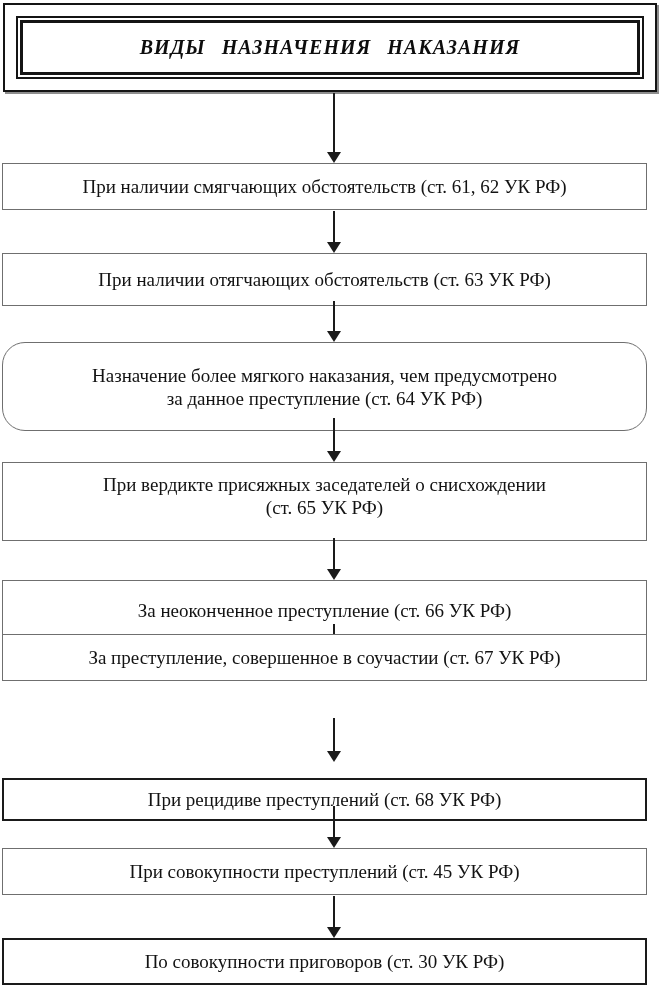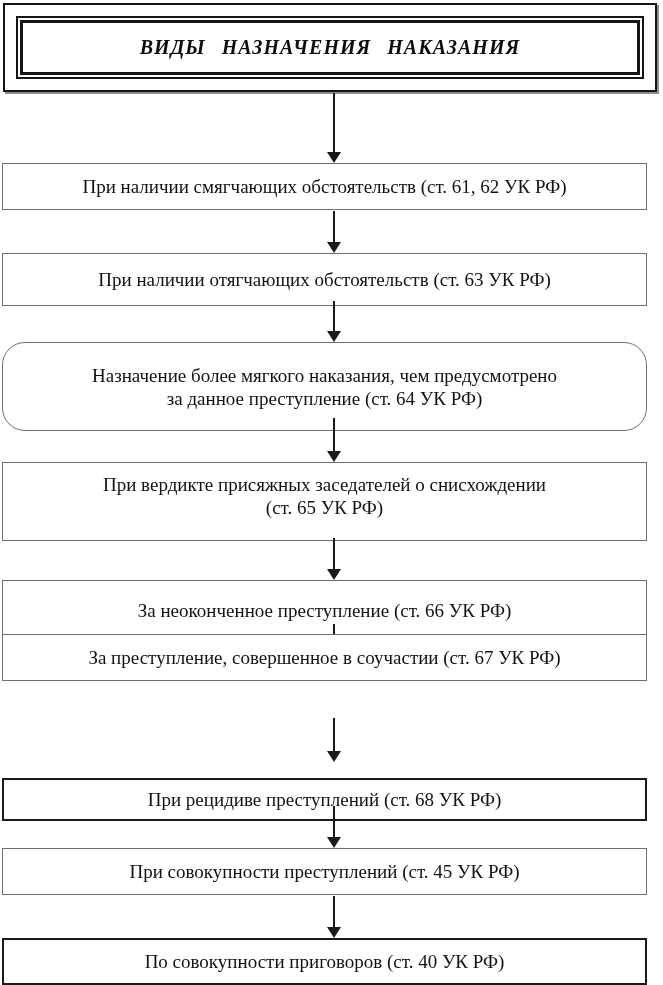--- a/index.html
+++ b/index.html
@@ -179,15 +179,15 @@
   <div class="arrow a7">
       <div class="shaft"></div>
       <div class="head"></div>
     </div>
   <div class="box b8">При совокупности преступлений (ст. 45 УК РФ)</div>
 
   <div class="arrow a8">
       <div class="shaft"></div>
       <div class="head"></div>
     </div>
-  <div class="box b9 bold">По совокупности приговоров (ст. 40 УК РФ)</div>
+  <div class="box b9 bold">По совокупности приговоров (ст. 30 УК РФ)</div>
 
 </div>
 
 </body></html>

